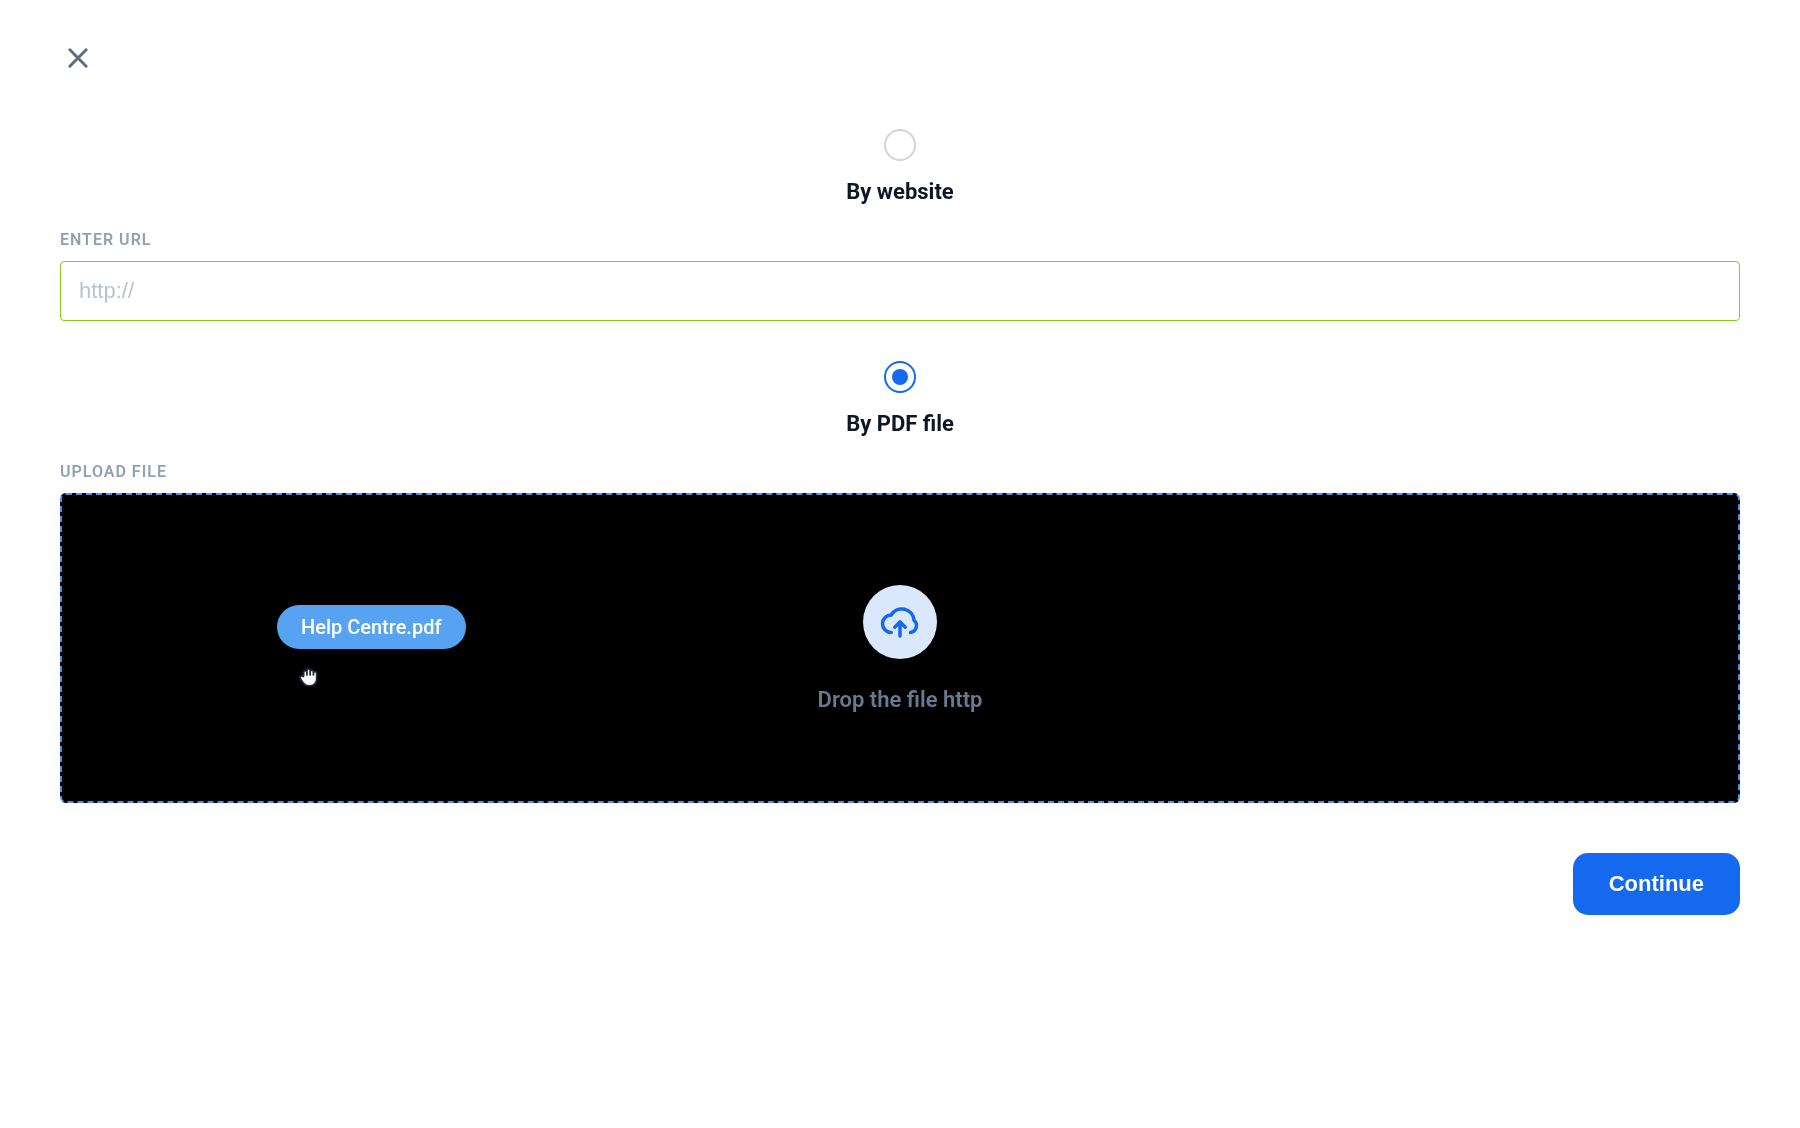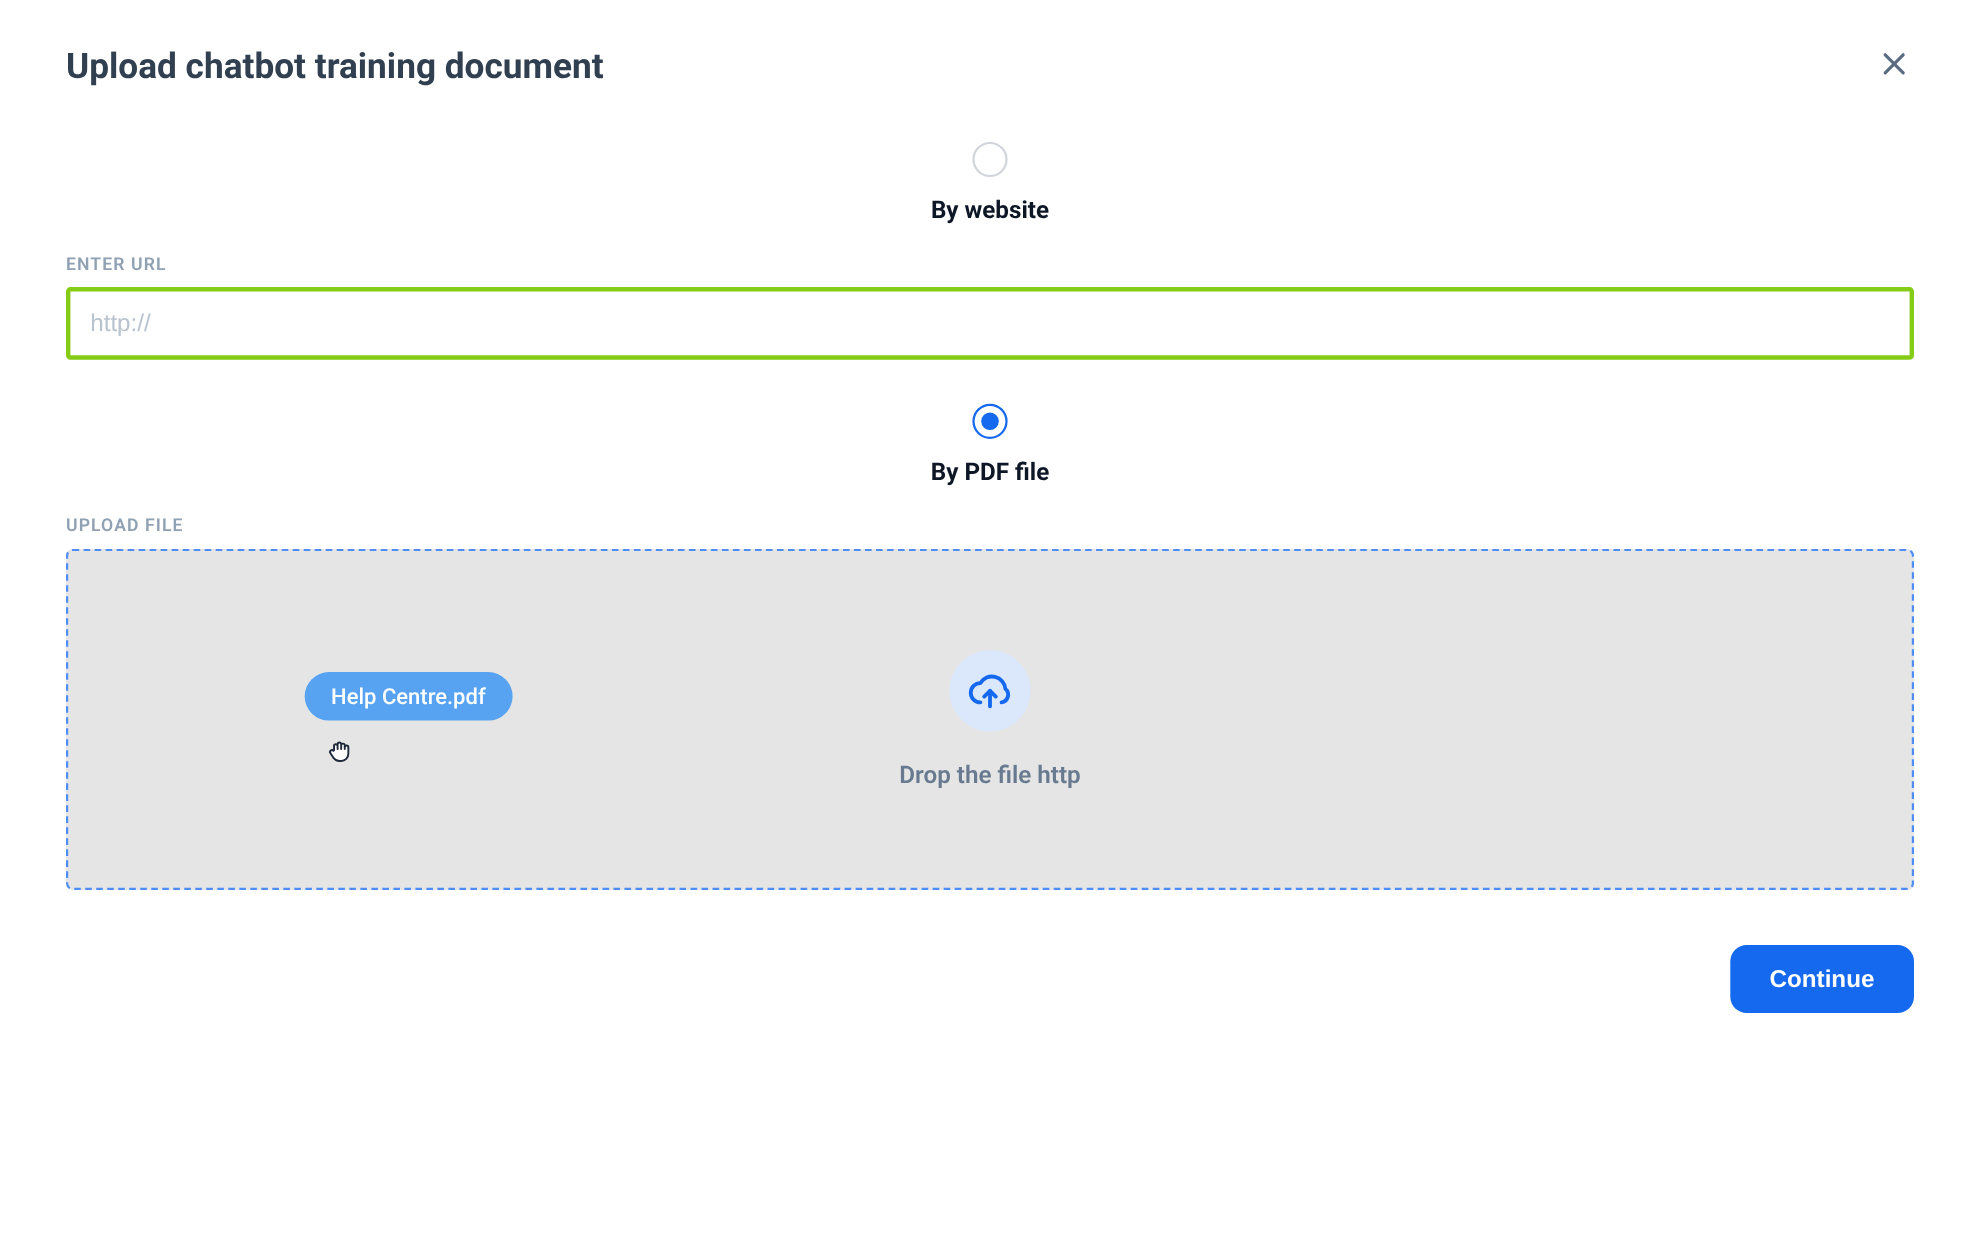--- a/index.html
+++ b/index.html
@@ -72,34 +72,34 @@
       font-weight: 600;
       letter-spacing: 1px;
       color: #8fa1b3;
       text-transform: uppercase;
       margin-bottom: 12px;
     }
     .url-input {
       width: 100%;
       padding: 16px 18px;
       font-size: 22px;
-      border: 4px solid #84cc16;
+      border: 1px solid #84cc16;
       border-radius: 4px;
       color: #1e293b;
       margin-bottom: 40px;
       outline: none;
     }
     .url-input::placeholder {
       color: #b8c3cf;
     }
     .dropzone {
       width: 100%;
       border: 2px dashed #4f8df6;
       border-radius: 6px;
-      background: #e5e5e5;
+      background: #000000;
       position: relative;
       height: 310px;
       display: flex;
       flex-direction: column;
       align-items: center;
       justify-content: center;
       margin-bottom: 50px;
     }
     .upload-icon-circle {
       width: 74px;
@@ -146,21 +146,20 @@
       border-radius: 15px;
       cursor: pointer;
     }
   </style>
 </head>
 <body>
 
 
 
 <div class="header">
-  <h1 class="title">Upload chatbot training document</h1>
   <button class="close-btn">
     <svg width="28" height="28" viewBox="0 0 24 24" fill="none" stroke="currentColor" stroke-width="2.5" stroke-linecap="round">
       <line x1="5" y1="5" x2="19" y2="19"></line>
       <line x1="19" y1="5" x2="5" y2="19"></line>
     </svg>
   </button>
 </div>
 
 
 <div class="radio-row">

